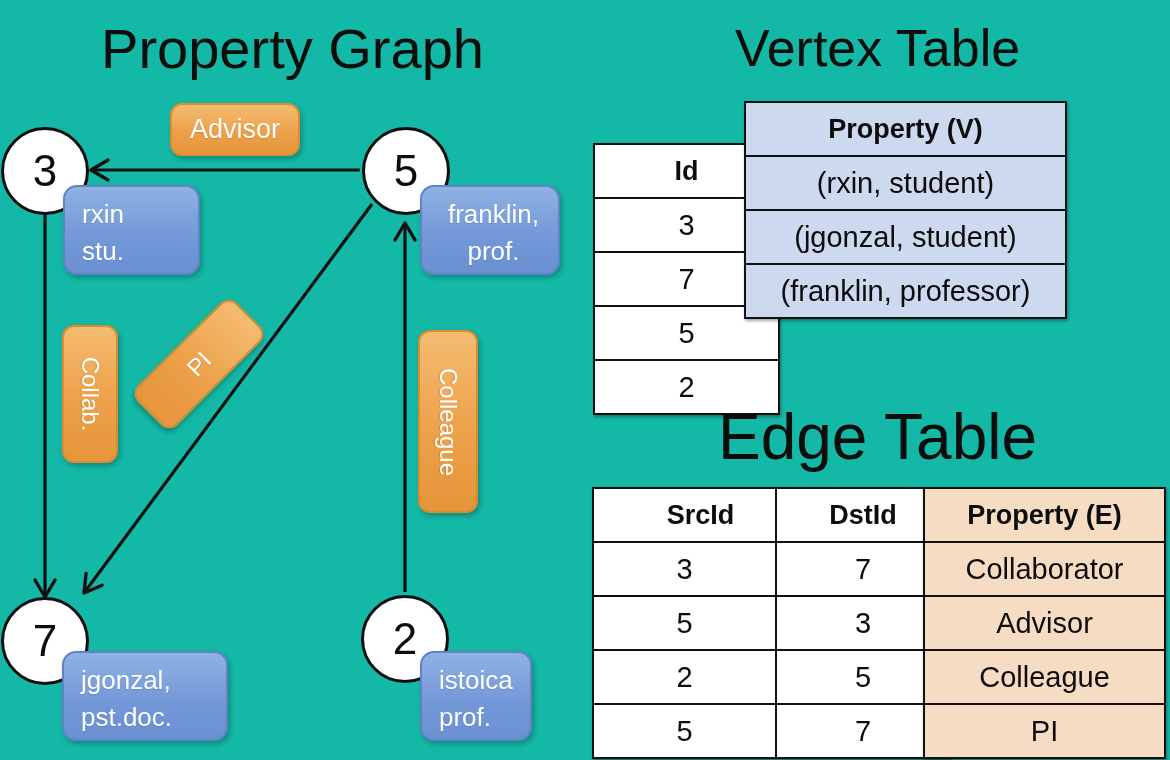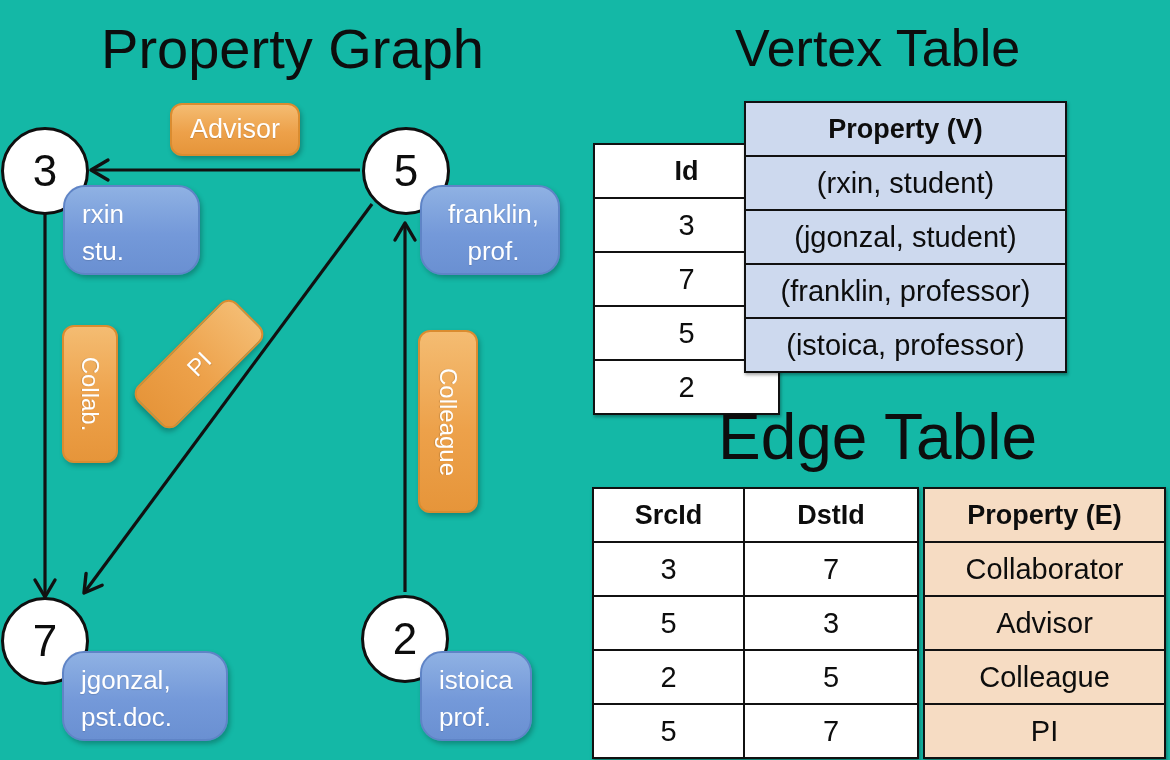--- a/index.html
+++ b/index.html
@@ -17,21 +17,21 @@
 
   svg.edges{position:absolute;left:0;top:0;}
 
   .vcircle{
     position:absolute;width:88px;height:88px;border-radius:50%;
     border:3.5px solid #0f0f0f;background:#ffffff;box-sizing:border-box;
     display:flex;align-items:center;justify-content:center;
     font-size:44px;font-weight:300;color:#0d0d0d;
   }
   .vbox{
-    position:absolute;border-radius:22px;box-sizing:border-box;
+    position:absolute;border-radius:14px;box-sizing:border-box;
     background:linear-gradient(180deg,#8fb1e3 0%,#7499d9 55%,#6a90d2 100%);
     border:2px solid #5f84c6;color:#fff;
     padding:9px 10px 8px 17px;font-size:26px;line-height:37px;
     box-shadow:2px 3px 5px rgba(0,0,0,0.25);
     text-shadow:0 1px 1px rgba(0,0,0,0.12);
   }
   .ebox{
     position:absolute;border-radius:12px;box-sizing:border-box;
     background:linear-gradient(180deg,#f4bc72 0%,#eda14a 55%,#e6953a 100%);
     border:2px solid #da8c30;color:#fff;
@@ -154,32 +154,29 @@
     </tr>
     <tr>
           <td class="bluec">(rxin, student)</td>
         </tr>
     <tr>
           <td class="bluec">(jgonzal, student)</td>
         </tr>
     <tr>
           <td class="bluec">(franklin, professor)</td>
         </tr>
-    <tr>
-          <td class="bluec">(istoica, professor)</td>
-        </tr>
   </tbody>
     </table>
 
   <div id="edge-title" class="title">Edge Table</div>
 
   <table id="et-ids" class="dt">
     <tbody>
         <tr>
-      <td class="hd" style="width:149px;">SrcId</td>
+      <td class="hd" style="width:149px;padding-left:32px;">SrcId</td>
       <td class="hd" style="width:172px;">DstId</td>
     </tr>
     <tr>
       <td>3</td>
       <td>7</td>
     </tr>
     <tr>
       <td>5</td>
       <td>3</td>
     </tr>

